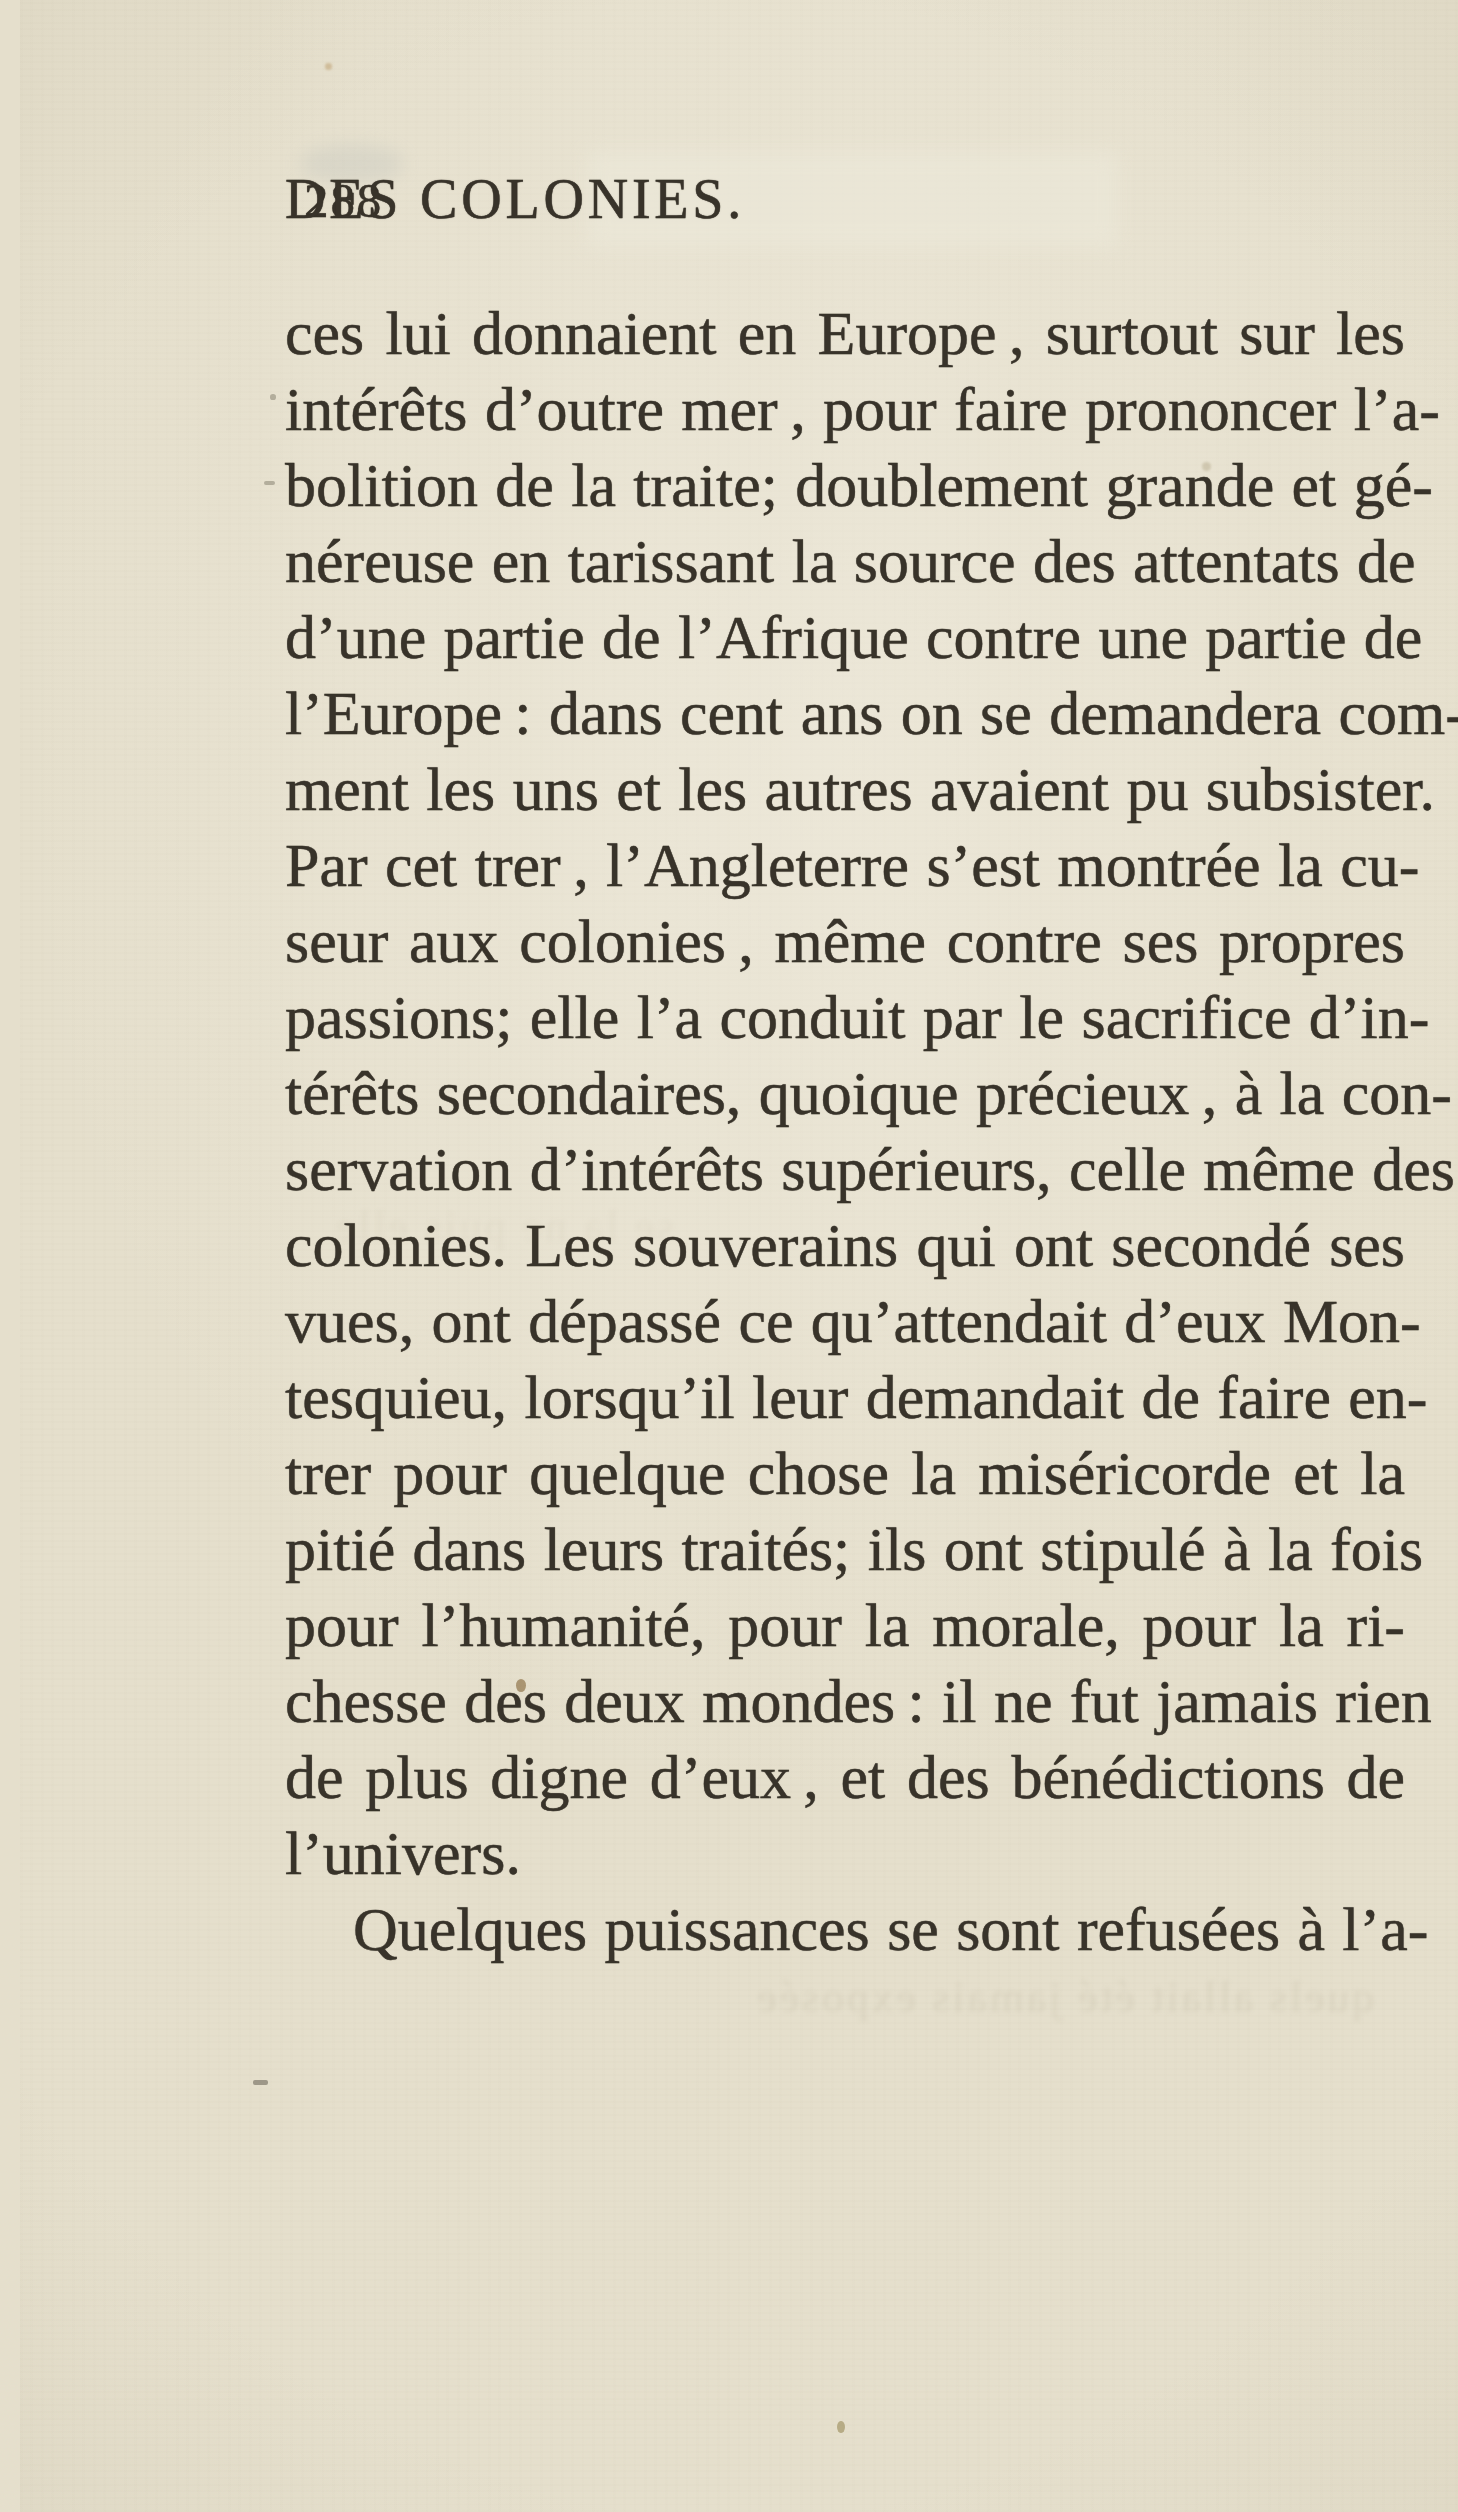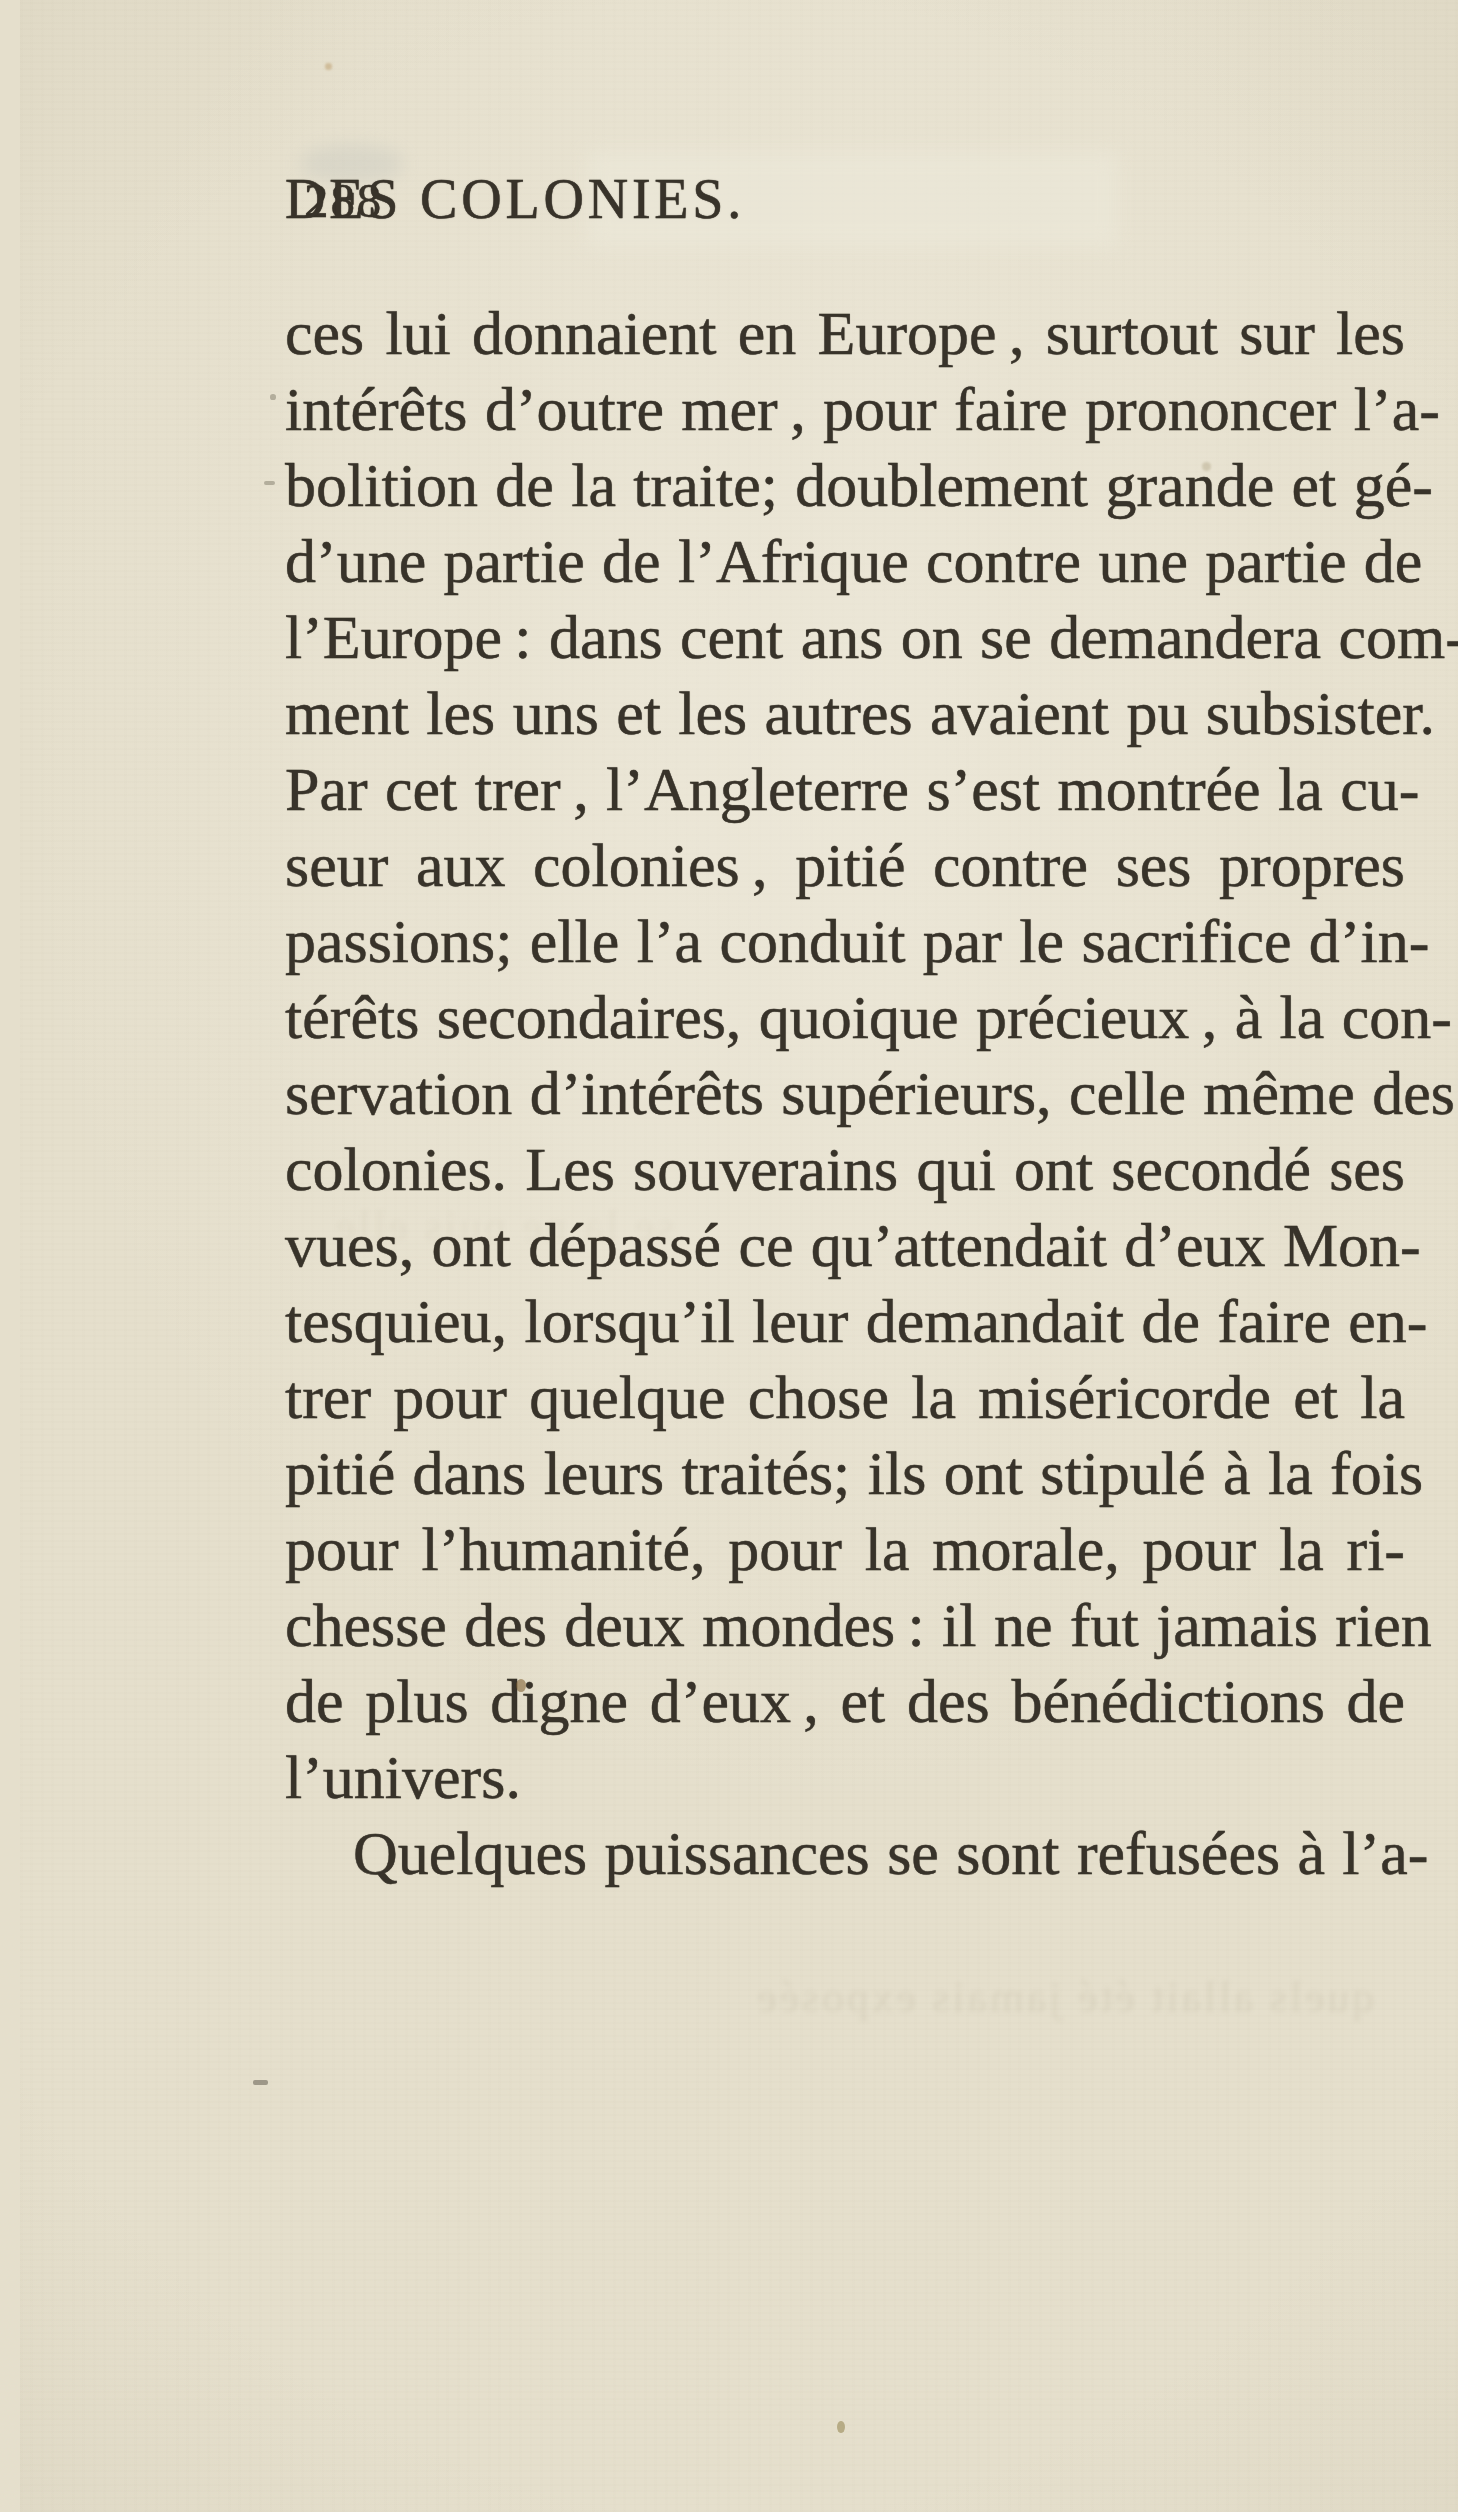--- a/index.html
+++ b/index.html
@@ -74,25 +74,26 @@
   <div class="pagenum-smudge"></div>
 
   <span class="pagenum">288</span>
 
   <div class="running-title">DES COLONIES.</div>
 
   <div class="body-text" id="body-text">
       <div class="line">ces lui donnaient en Europe , surtout sur les</div>
       <div class="line">intérêts d’outre mer , pour faire prononcer l’a-</div>
       <div class="line">bolition de la traite; doublement grande et gé-</div>
+      <div class="line">néreuse en tarissant la source des attentats de</div>
       <div class="line">d’une partie de l’Afrique contre une partie de</div>
       <div class="line">l’Europe : dans cent ans on se demandera com-</div>
       <div class="line">ment les uns et les autres avaient pu subsister.</div>
       <div class="line">Par cet trer , l’Angleterre s’est montrée la cu-</div>
-      <div class="line">seur aux colonies , pitié contre ses propres</div>
+      <div class="line">seur aux colonies , même contre ses propres</div>
       <div class="line">passions; elle l’a conduit par le sacrifice d’in-</div>
       <div class="line">térêts secondaires, quoique précieux , à la con-</div>
       <div class="line">servation d’intérêts supérieurs, celle même des</div>
       <div class="line">colonies. Les souverains qui ont secondé ses</div>
       <div class="line">vues, ont dépassé ce qu’attendait d’eux Mon-</div>
       <div class="line">tesquieu, lorsqu’il leur demandait de faire en-</div>
       <div class="line">trer pour quelque chose la miséricorde et la</div>
       <div class="line">pitié dans leurs traités; ils ont stipulé à la fois</div>
       <div class="line">pour l’humanité, pour la morale, pour la ri-</div>
       <div class="line">chesse des deux mondes : il ne fut jamais rien</div>

